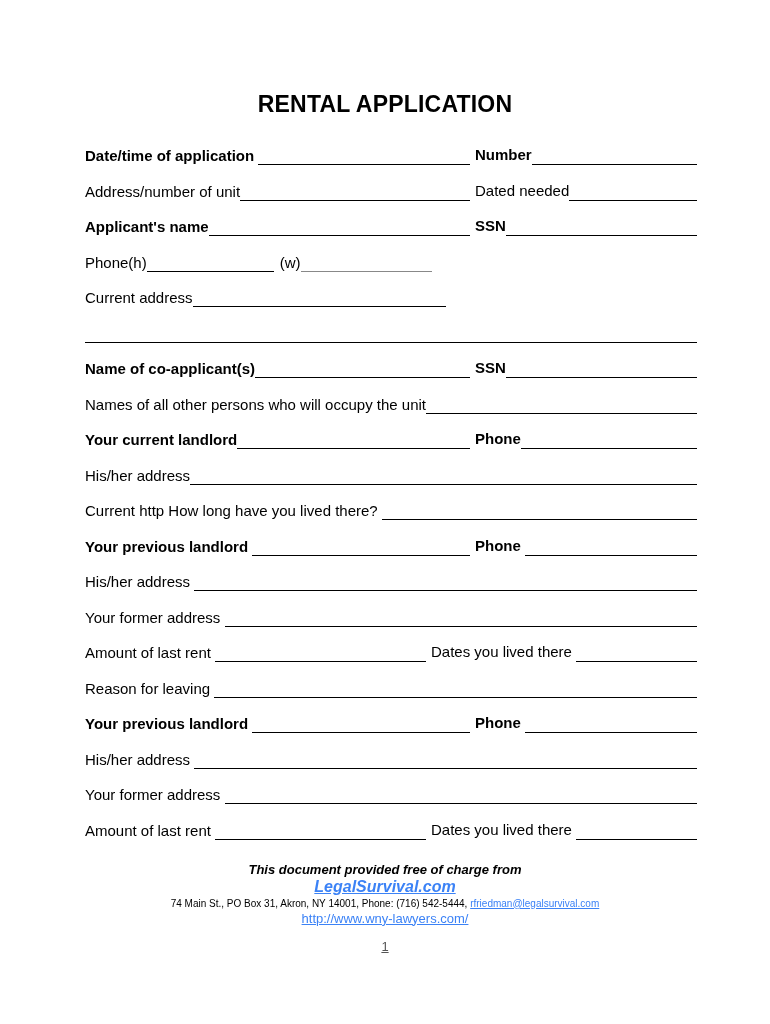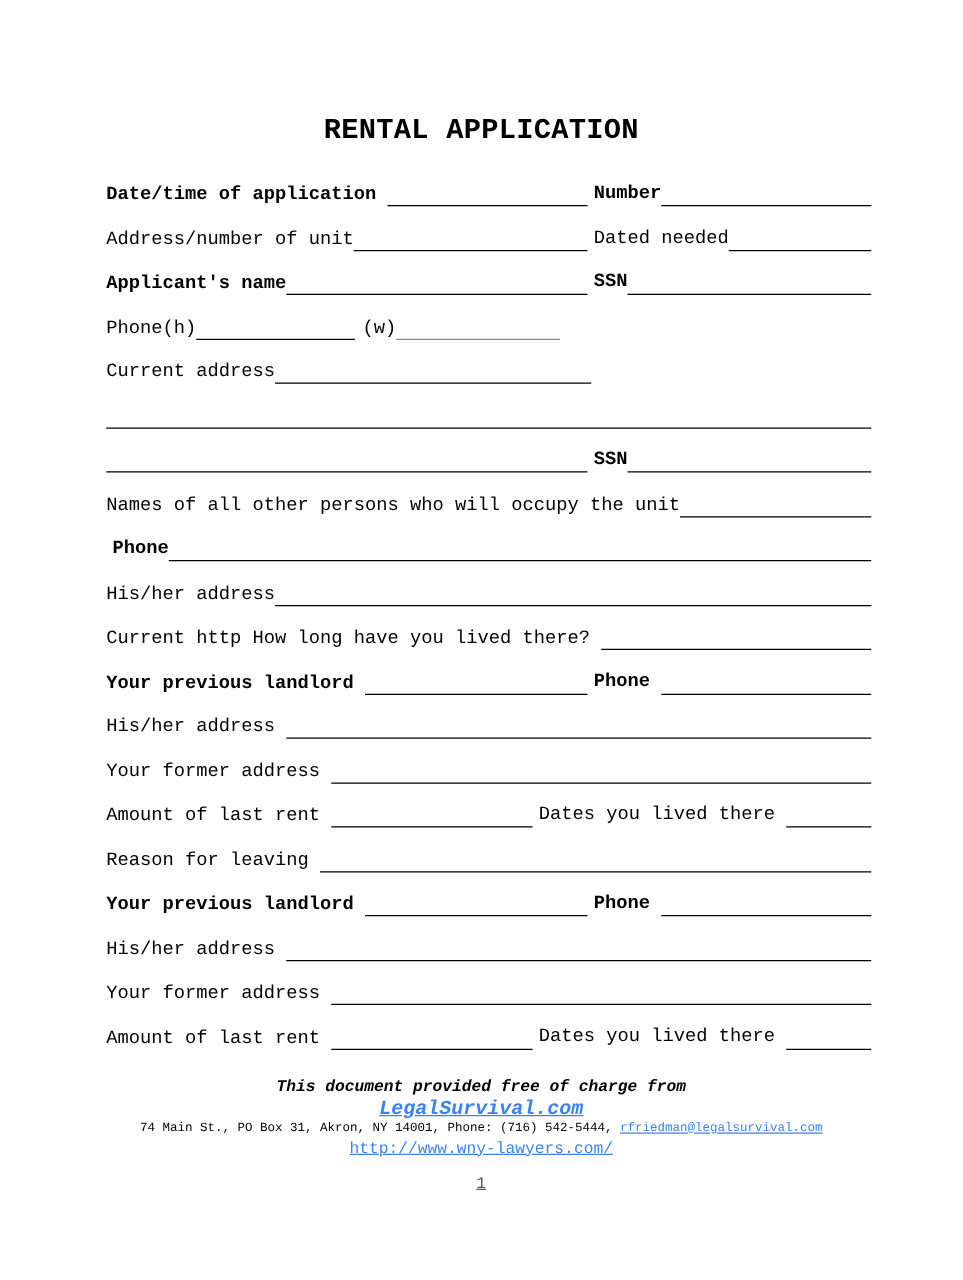--- a/index.html
+++ b/index.html
@@ -1,18 +1,18 @@
 <!DOCTYPE html>
 <html><head>
 <meta charset="utf-8">
 <style>
   html, body { margin: 0; padding: 0; background: #ffffff; }
   .page {
     width: 770px; height: 1024px; background: #ffffff; overflow: hidden;
-    font-family: Liberation Mono, monospace; font-size: 15px; color: #000;
+    font-family: Liberation Sans, sans-serif; font-size: 15px; color: #000;
     box-sizing: border-box;
     border-radius: 13px;
   }
   .content { padding: 0 73px 0 72px; }
   .doc-title {
     text-align: center; font-weight: bold; font-size: 23px;
     margin: 0; padding-top: 91px; line-height: 27px; letter-spacing: 0.2px;
   }
   .form { margin-top: 27px; margin-left: 13px; }
   .row {
@@ -98,34 +98,39 @@
         <span class="lbl">Current address</span>
         <span class="fill fixed253"></span>
       </div>
 
       <div class="row">
         <span class="fill"></span>
       </div>
 
       <div class="row">
         <div class="seg1">
+          <span class="lbl b">Name of co-applicant(s)</span>
           <span class="fill"></span>
         </div>
         <div class="seg2">
           <span class="lbl b">SSN</span>
           <span class="fill"></span>
         </div>
       </div>
 
       <div class="row">
         <span class="lbl">Names of all other persons who will occupy the unit</span>
         <span class="fill"></span>
       </div>
 
       <div class="row">
+        <div class="seg1">
+          <span class="lbl b">Your current landlord</span>
+          <span class="fill"></span>
+        </div>
         <div class="seg2">
           <span class="lbl b">Phone</span>
           <span class="fill"></span>
         </div>
       </div>
 
       <div class="row">
         <span class="lbl">His/her address</span>
         <span class="fill"></span>
       </div>

